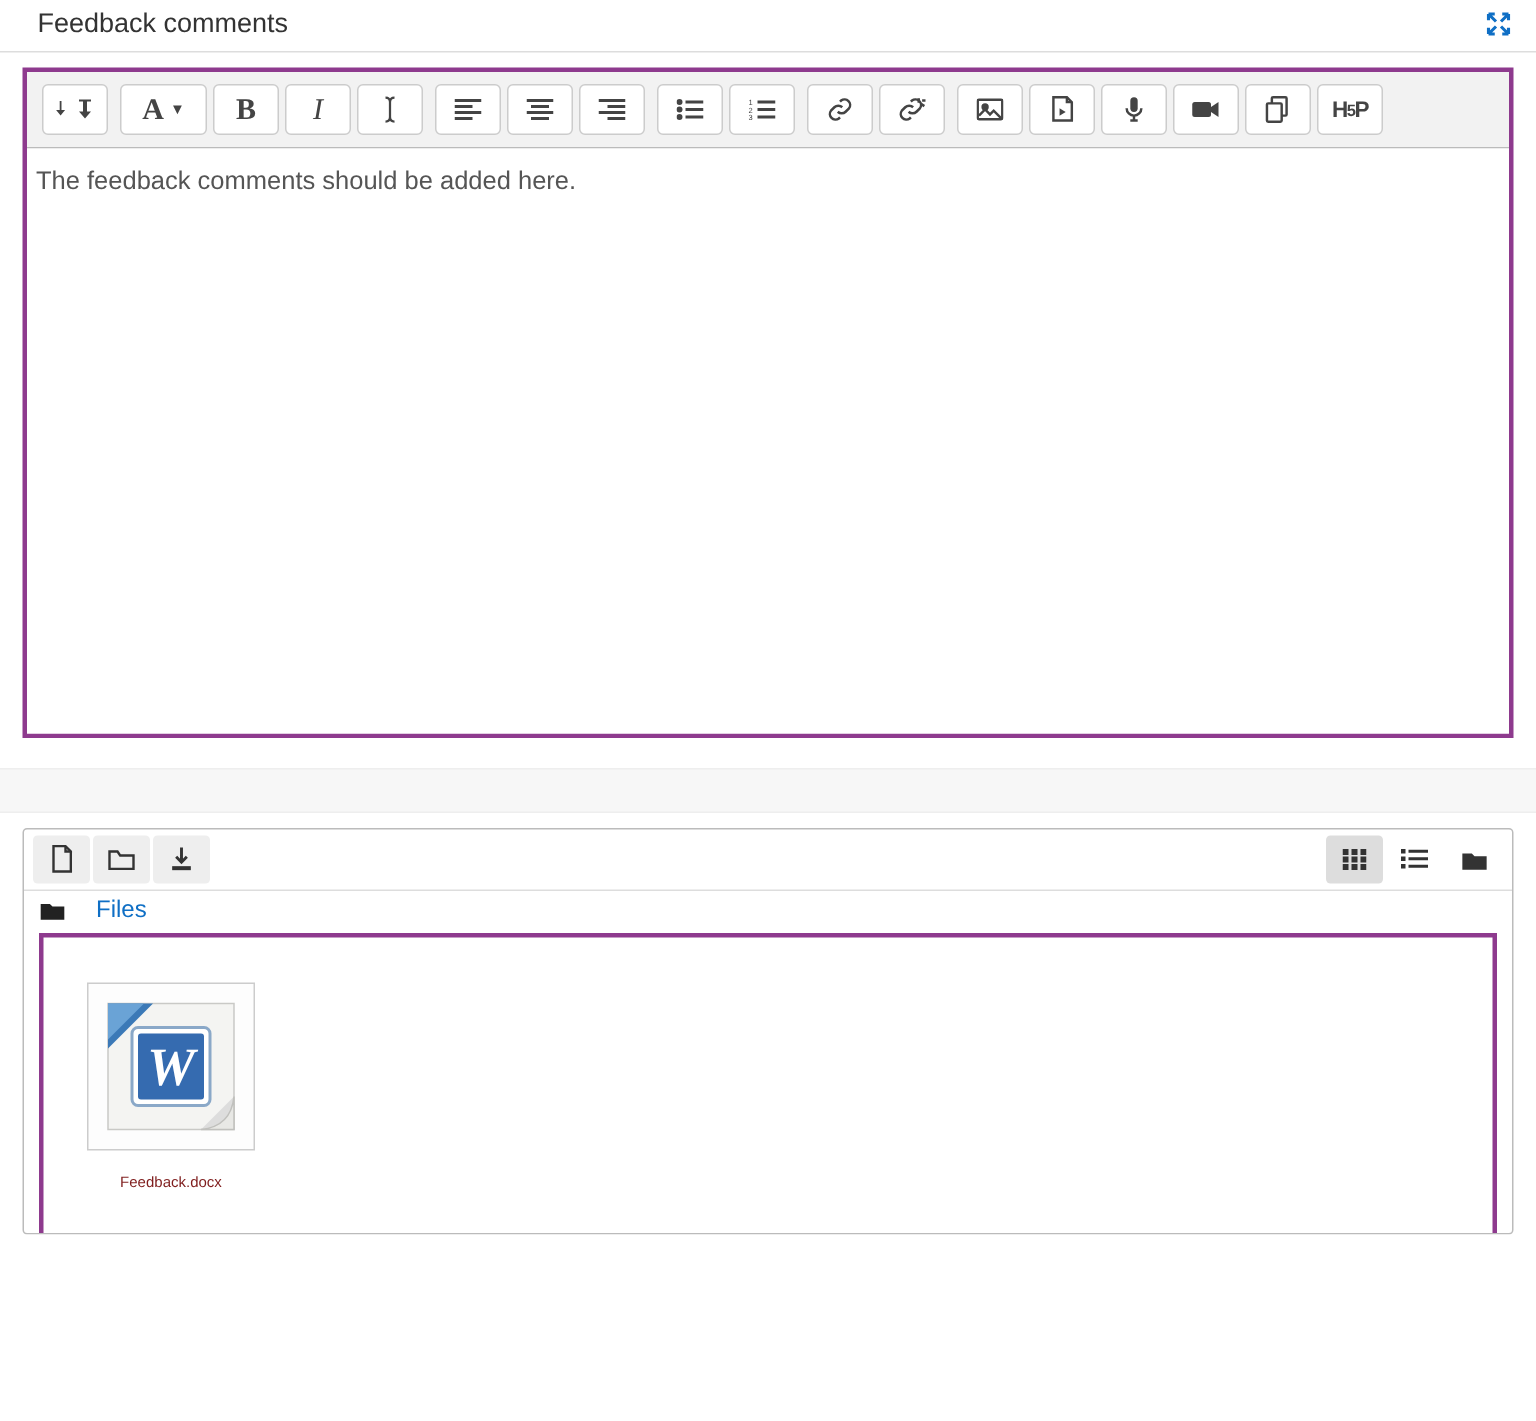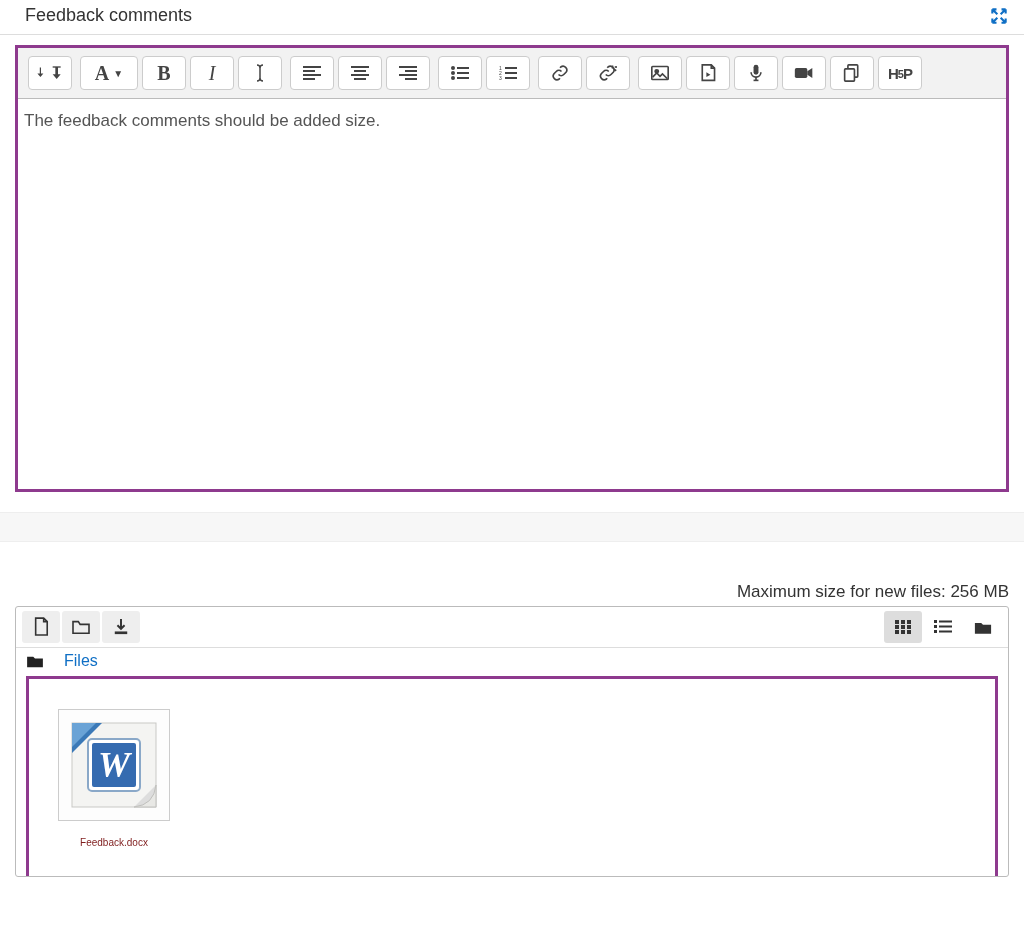--- a/index.html
+++ b/index.html
@@ -297,27 +297,26 @@
       </div>
       <div class="tb-btn">
         <svg width="18" height="18" viewBox="0 0 22 22" fill="none" stroke="#444" stroke-width="2">
             <rect x="6" y="1" width="12" height="15" rx="1"></rect>
             <rect x="2" y="6" width="12" height="15" rx="1" fill="#fff"></rect>
           </svg>
       </div>
       <div class="tb-btn" style="font-weight:900;font-size:15px;letter-spacing:-1px;">H<span style="font-size:11px;position:relative;top:1px;">5</span>P</div>
     </div>
   </div>
-  <div class="editor-area" contenteditable="true" style="">The feedback comments should be added size.</div>
+  <div class="editor-area" contenteditable="true" style="">The feedback comments should be added here.</div>
 </div>
 
 <div class="spacer-between"></div>
 
 <div class="files-section">
-  <div class="max-size">Maximum size for new files: 256 MB</div>
 
   <div class="filemanager">
     <div class="fm-toolbar">
       <div class="fm-left">
         <div class="fm-btn">
           <svg width="16" height="20" viewBox="0 0 18 22" fill="none" stroke="#333" stroke-width="1.8">
               <path d="M3 1h9l4 4v15H3z"></path>
               <path d="M12 1v4h4"></path>
             </svg>
         </div>

